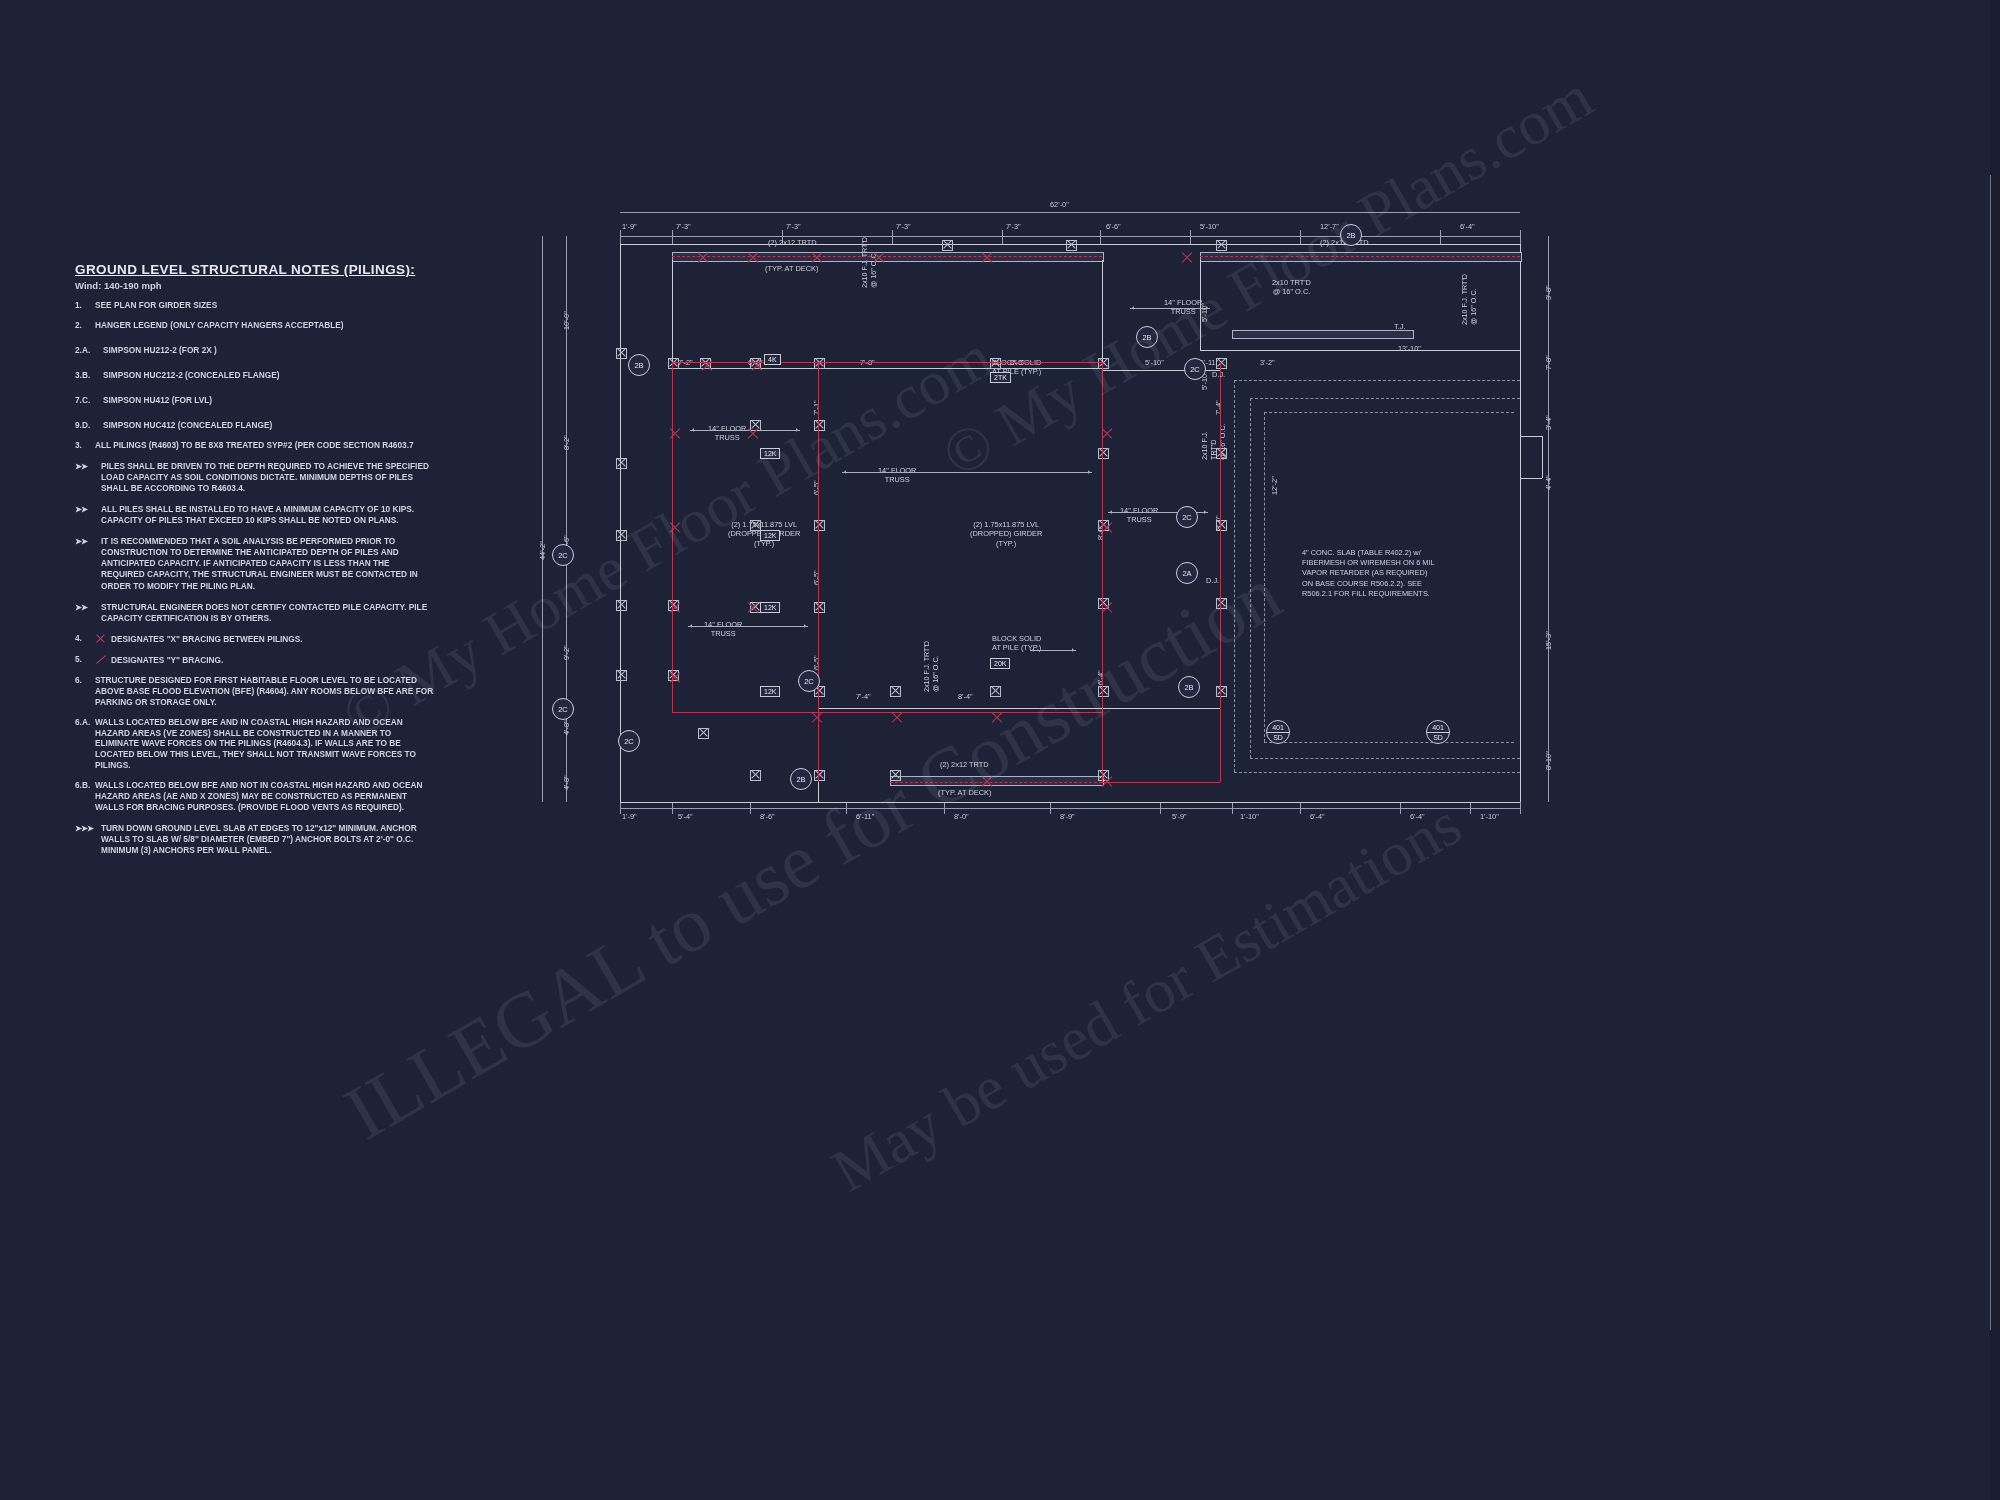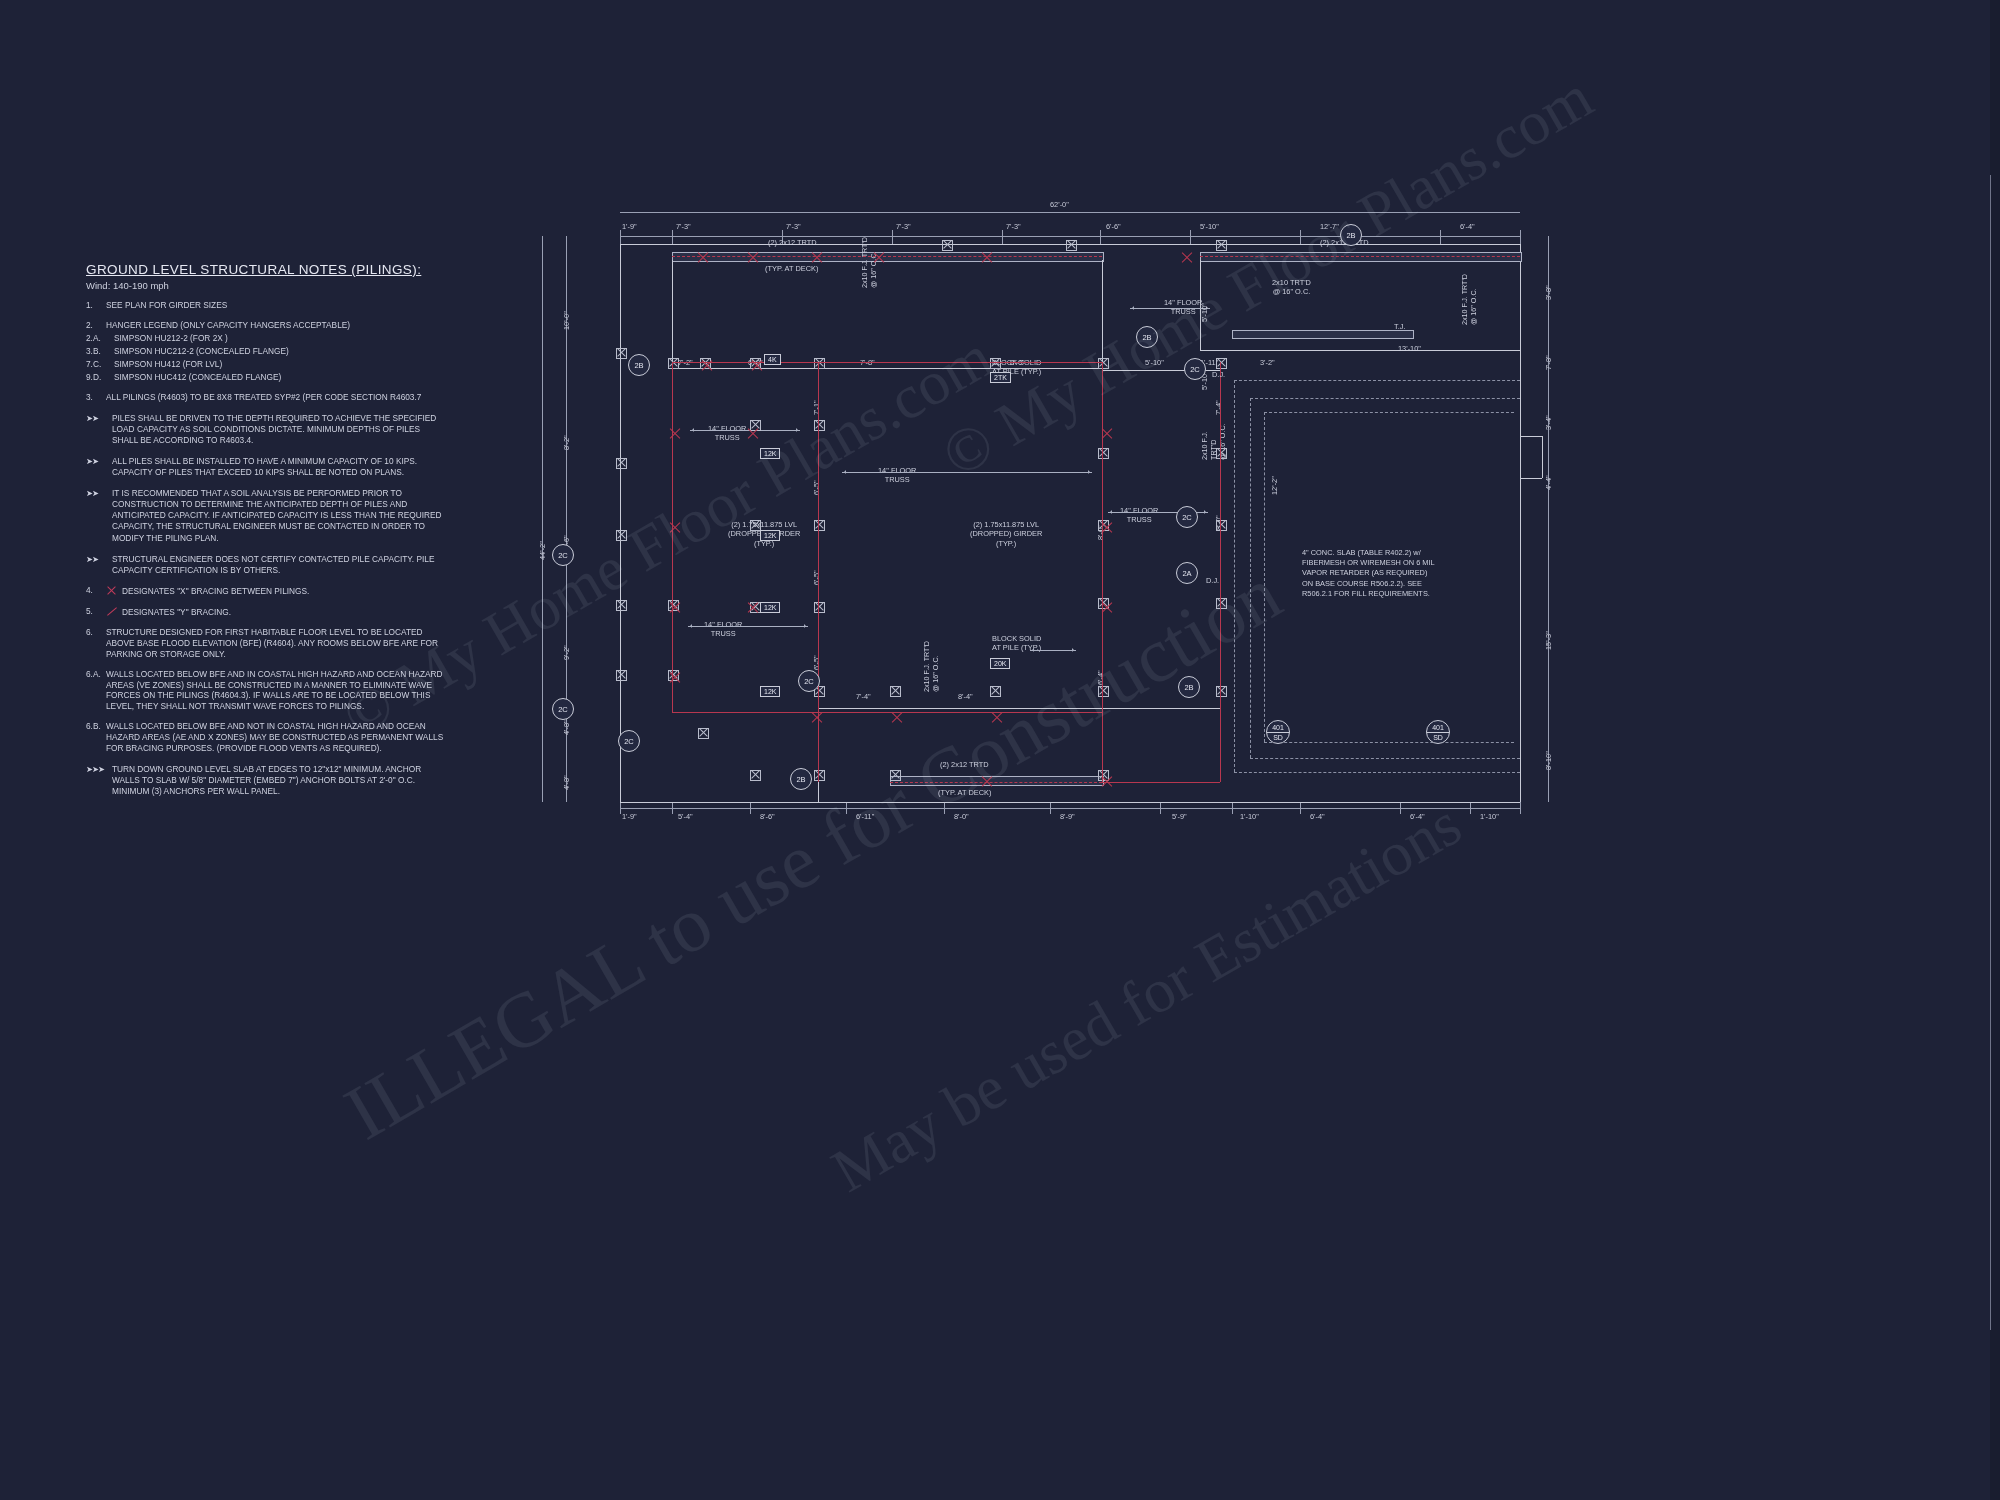--- a/index.html
+++ b/index.html
@@ -2,27 +2,27 @@
 <html><head>
 <meta charset="utf-8">
 <style>
   html,body{margin:0;padding:0;background:#1b1f33;}
   body{width:2000px;height:1500px;overflow:hidden;font-family:"Liberation Sans",sans-serif;color:#d8dae6;}
   #sheet{position:relative;width:2000px;height:1500px;background:#1e2237;}
   
   .edge-strip{position:absolute;right:0;top:0;width:10px;height:1500px;background:#191d2f;}
   .edge-line{position:absolute;right:9px;top:175px;width:1px;height:1155px;background:#6f7488;}
 
-  .notes{position:absolute;left:86px;top:262px;width:360px;}
+  .notes{position:absolute;left:75px;top:262px;width:360px;font-weight:bold;}
   .notes-title{font-size:13.5px;letter-spacing:.4px;color:#e6e8f2;text-decoration:underline;}
   .notes-sub{font-size:9.5px;margin-top:3px;color:#cdd0de;}
   .note-row{display:flex;margin-top:9px;font-size:8.3px;line-height:1.32;color:#cfd2e0;}
   .note-num{width:20px;flex:0 0 20px;}
   .note-txt{flex:1;}
-  .note-sub{display:flex;margin-top:2px;font-size:8.3px;line-height:1.32;color:#cfd2e0;}
+  .note-sub{display:flex;margin-top:14px;font-size:8.3px;line-height:1.32;color:#cfd2e0;}
   .note-sub .k{width:28px;flex:0 0 28px;}
   .bullet{display:flex;margin-top:10px;font-size:8.3px;line-height:1.34;color:#cfd2e0;}
   .bullet .b{width:26px;flex:0 0 26px;text-align:left;letter-spacing:-1px;}
   .sym-x{display:inline-block;width:11px;height:11px;position:relative;vertical-align:-2px;margin-right:5px;}
   .sym-x::before,.sym-x::after{content:"";position:absolute;left:0;top:5px;width:11px;height:1px;background:#c23b5a;}
   .sym-x::before{transform:rotate(45deg);} .sym-x::after{transform:rotate(-45deg);}
   .sym-y{display:inline-block;width:11px;height:11px;position:relative;vertical-align:-2px;margin-right:5px;}
   .sym-y::before{content:"";position:absolute;left:0;top:5px;width:12px;height:1px;background:#c23b5a;transform:rotate(-40deg);}
 
   

